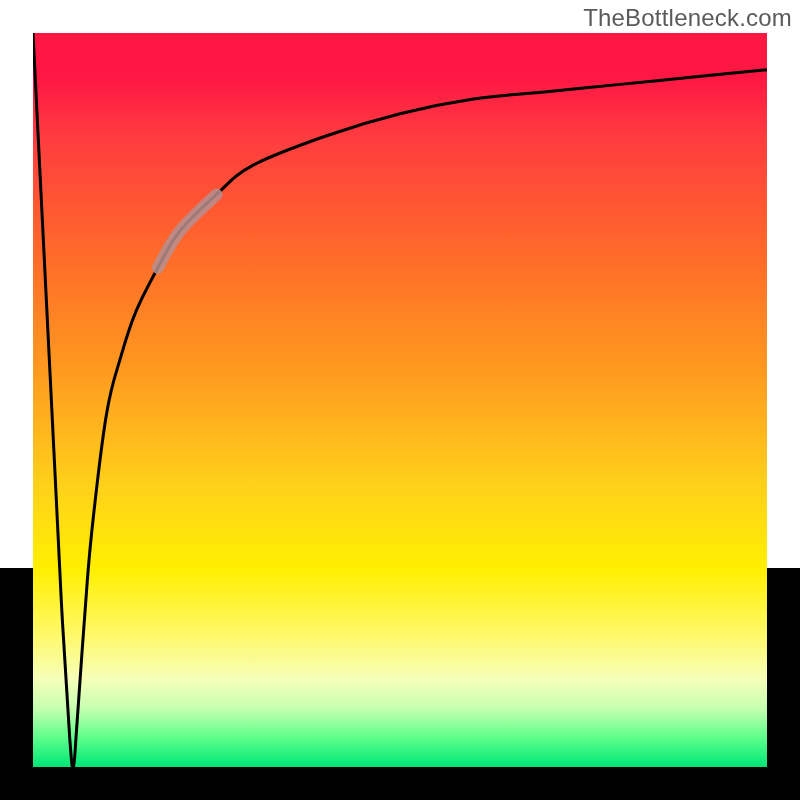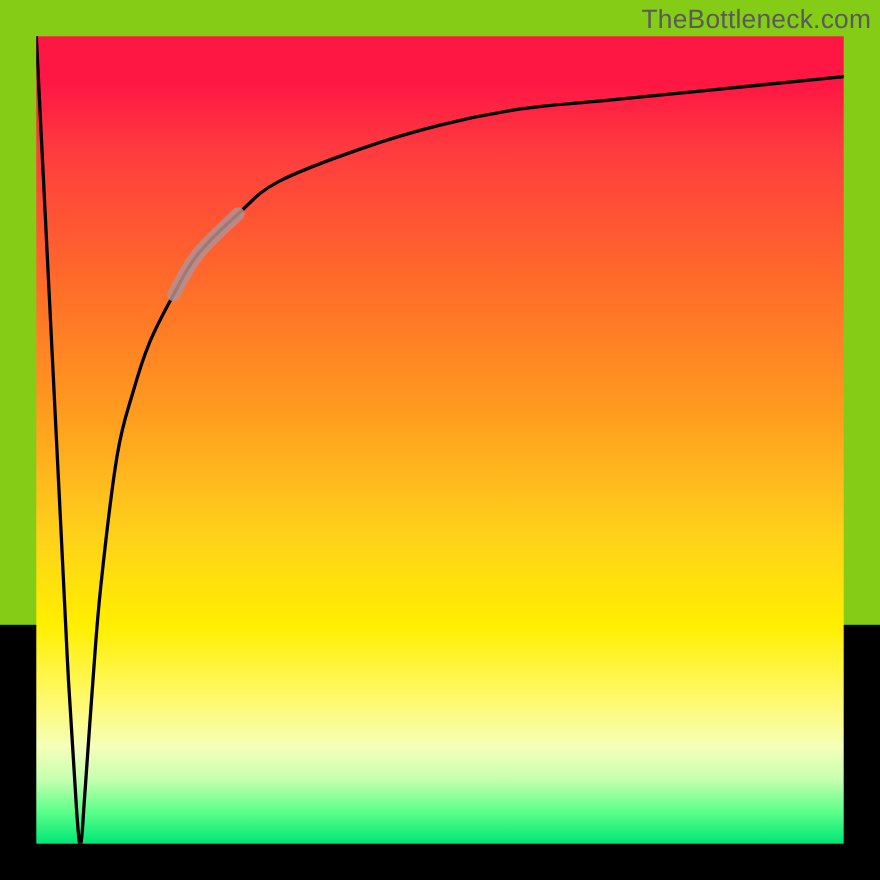--- a/index.html
+++ b/index.html
@@ -10,21 +10,21 @@
     background: #000;
     font-family: Arial, Helvetica, sans-serif;
     overflow: hidden;
   }
   .frame {
     position: absolute;
     left: 0;
     top: 0;
     width: 800px;
     height: 568px;
-    background: #84cc16;
+    background: #ffffff;
   }
   .plot {
     position: absolute;
     left: 33px;
     top: 33px;
     width: 734px;
     height: 734px;
     background: linear-gradient(
       to bottom,
       #ff1744 0%,

